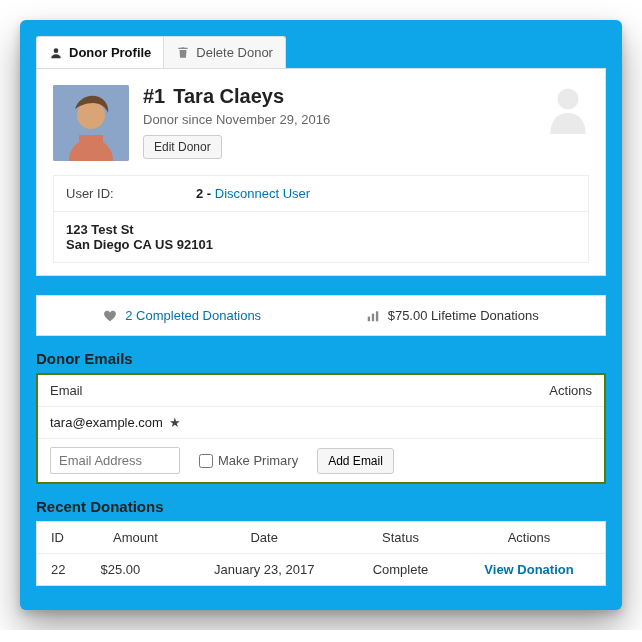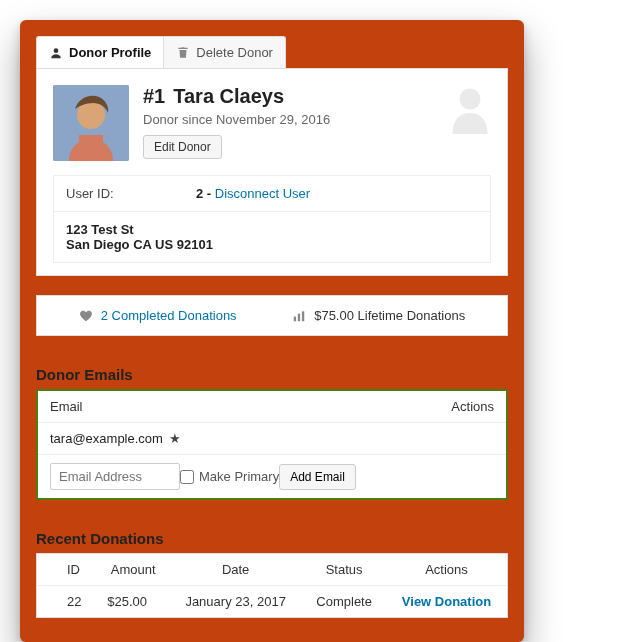--- a/index.html
+++ b/index.html
@@ -1,17 +1,17 @@
 <!DOCTYPE html>
 <html><head>
 <meta charset="utf-8">
 <style>
 *{box-sizing:border-box;margin:0;padding:0}
 body{font-family:-apple-system,BlinkMacSystemFont,"Segoe UI",Helvetica,Arial,sans-serif;background:#fff;padding:20px}
-.window{width:504px;background:#c2410c;border-radius:6px;padding:16px 16px 24px;box-shadow:0 18px 36px rgba(0,0,0,.35),0 4px 10px rgba(0,0,0,.18)}
+.window{width:602px;background:#0ea5e9;border-radius:6px;padding:16px 16px 24px;box-shadow:0 18px 36px rgba(0,0,0,.35),0 4px 10px rgba(0,0,0,.18)}
 .tabs{display:flex;gap:0;margin-bottom:0}
 .tab{display:flex;align-items:center;gap:6px;padding:8px 12px;font-size:13px;color:#555;background:#f7f7f7;border:1px solid #ddd;border-bottom:none;cursor:pointer}
 .tab.active{background:#fff;font-weight:600;color:#111}
 .tab+.tab{border-left:none}
 .tab:first-child{border-top-left-radius:3px}
 .tab:last-child{border-top-right-radius:3px}
 .icon{display:inline-flex;width:14px;height:14px;align-items:center;justify-content:center}
 .panel{background:#fff;border:1px solid #ddd;padding:16px 16px 12px}
 .profile-head{display:flex;gap:14px;align-items:flex-start;position:relative}
 .avatar{width:76px;height:76px;background:#d8b088;border-radius:2px;position:relative;overflow:hidden}
@@ -21,34 +21,34 @@
 .subhead{font-size:13px;color:#666;margin-top:4px}
 .edit-btn{margin-top:8px;font-size:12px;padding:4px 10px;background:#f6f6f6;border:1px solid #ccc;border-radius:3px;cursor:pointer;color:#333}
 .info-table{margin-top:14px;border:1px solid #eee;border-bottom:none}
 .info-row{display:flex;border-bottom:1px solid #eee}
 .info-label{width:130px;padding:10px 12px;font-size:13px;color:#444}
 .info-value{flex:1;padding:10px 12px;font-size:13px;color:#222}
 .info-value .strong{font-weight:600}
 .link{color:#0073aa;cursor:pointer}
 .stats-bar{background:#fff;border:1px solid #ddd;margin-top:19px;padding:12px 14px;display:flex;align-items:center;justify-content:space-around;font-size:13px}
 .stat{display:flex;align-items:center;gap:8px;color:#333}
-.section-head{font-size:15px;font-weight:700;color:#222;margin-top:30px;margin-bottom:6px}
+.section-head{font-size:15px;font-weight:700;color:#222;margin-top:14px;margin-bottom:6px}
 .emails{background:#fff;border:2px solid #4d7c0f}
 .emails-header{display:flex;justify-content:space-between;padding:8px 12px;border-bottom:1px solid #eee;font-size:13px;color:#333}
 .emails-row{padding:8px 12px;font-size:13px;color:#222;display:flex;align-items:flex-end;gap:6px}
 .star{color:#444}
-.emails-add{padding:8px 12px;border-top:1px solid #eee;display:flex;align-items:center;gap:0;font-size:13px;color:#555}
+.emails-add{padding:8px 12px;border-top:1px solid #eee;display:flex;align-items:center;gap:19px;font-size:13px;color:#555}
 .emails-add input[type=text]{padding:5px 8px;font-size:13px;border:1px solid #ccc;border-radius:2px;width:130px}
 .emails-add input[type=checkbox]{width:14px;height:14px}
 .add-btn{padding:5px 10px;font-size:12px;background:#f6f6f6;border:1px solid #ccc;border-radius:3px;cursor:pointer}
 .donations{background:#fff;border:1px solid #ddd}
 .donations table{width:100%;border-collapse:collapse;font-size:13px}
 .donations th{text-align:center;font-weight:400;color:#333;padding:8px 10px;border-bottom:1px solid #eee}
 .donations td{padding:8px 10px;color:#333;border-bottom:1px solid #f2f2f2;text-align:center}
-.donations td:first-child,.donations th:first-child{text-align:left;padding-left:30px}
+.donations td:first-child,.donations th:first-child{text-align:left;padding-left:14px}
 .donations td:nth-child(2){text-align:left}
 .donations tr:last-child td{border-bottom:none}
 .view-link{color:#0073aa;font-weight:600;cursor:pointer}
 </style>
 </head>
 <body>
 
 <div class="window">
 
   <div class="tabs">

